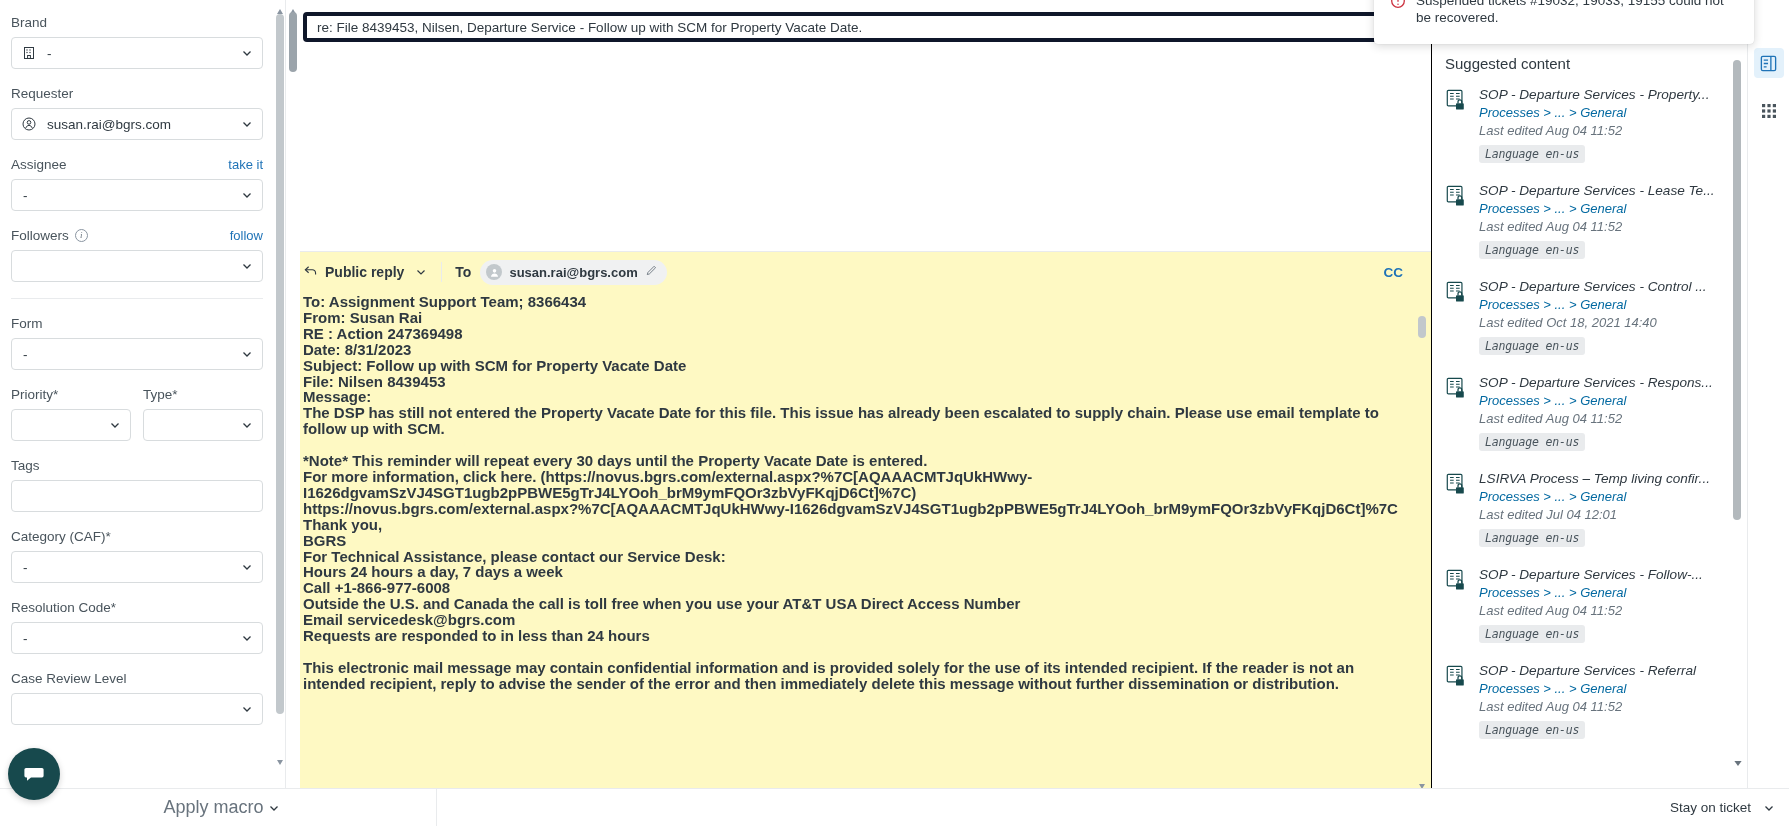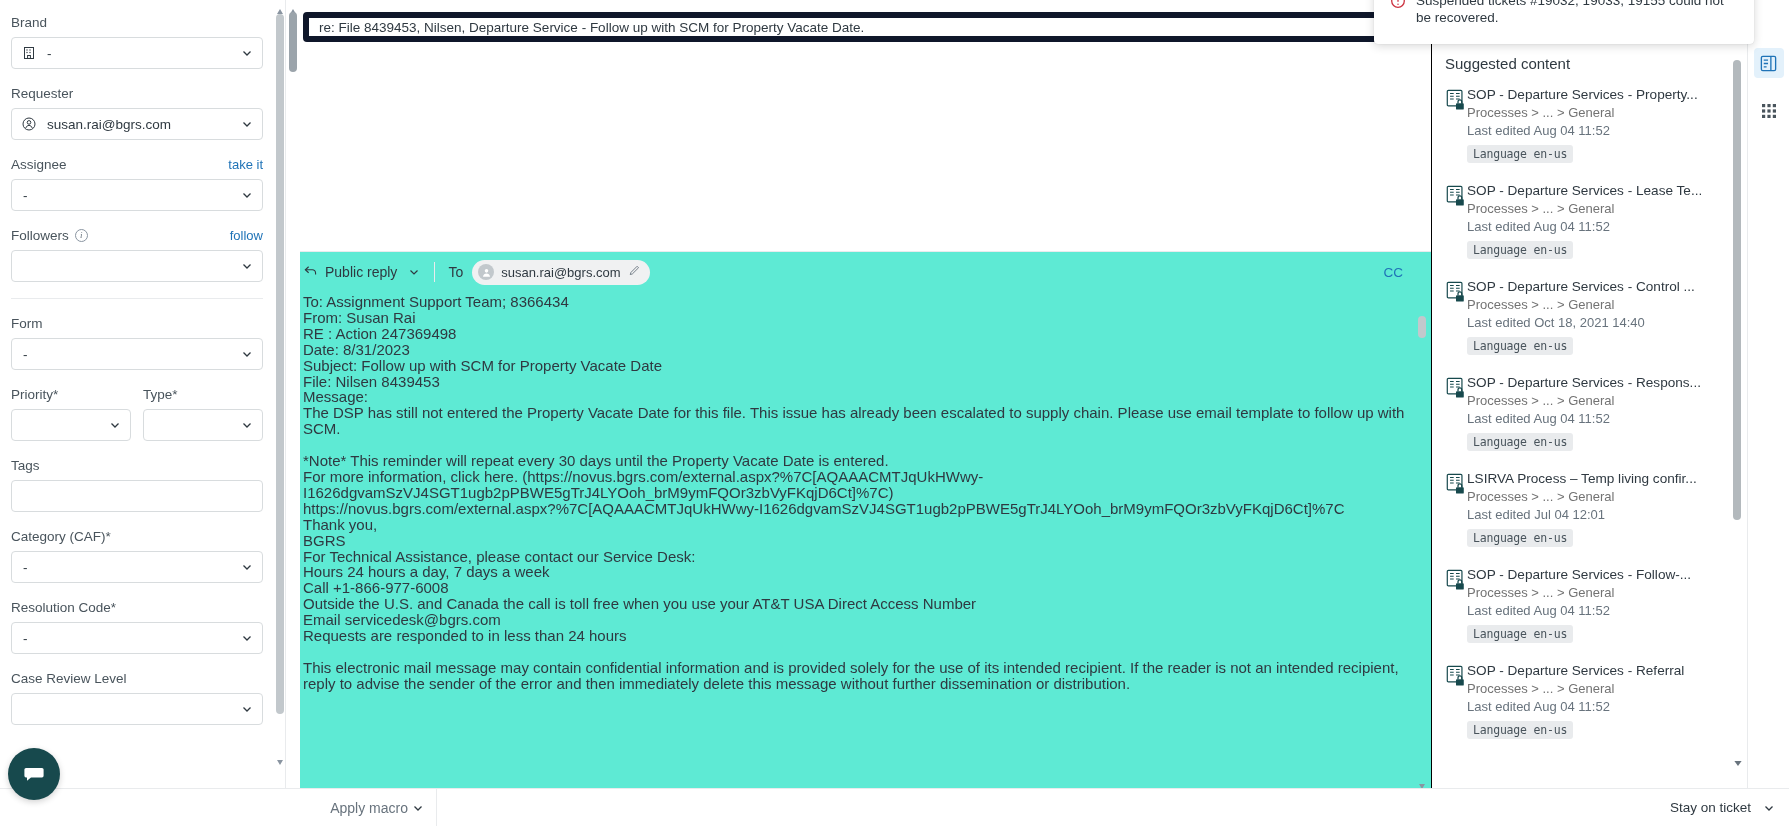--- a/index.html
+++ b/index.html
@@ -104,23 +104,23 @@
     display: flex;
     align-items: center;
     padding: 0 12px 0 11px;
     z-index: 5;
   }
   .macro-select {
     flex: 1;
     height: 26px;
     display: flex;
     align-items: center;
-    font-size: 14px;
+    font-size: 18px;
     color: #2f3941;
-    justify-content: flex-end;
+    justify-content: center;
     cursor: pointer;
     margin-left: 8px;
   }
 
   
   .chat-bubble {
     position: absolute;
     left: 8px; bottom: 26px;
     width: 52px; height: 52px;
     border-radius: 50%;
@@ -171,38 +171,39 @@
     position: relative;
     height: 252px;
     border-bottom: 1px solid #e9ebed;
     padding: 12px 0 0 17px;
     background: #fff;
   }
   .subject-input {
     margin-left: 0;
     width: 1120px;
     height: 30px;
-    border: 6px solid #0f172a;
+    border: 4px solid #0f172a;
     border-radius: 4px;
     font-size: 13.5px;
     color: #2f3941;
     padding: 0 10px;
     background: #fff;
     display: flex;
     align-items: center;
     font-family: "Liberation Sans", sans-serif;
   }
 
   .composer {
     flex: 1;
     position: relative;
     display: flex;
     flex-direction: column;
     min-height: 0;
-    background: #5eead4;
+    background: #fef9c3;
+    font-weight: bold;
   }
   .composer-header {
     height: 40px;
     display: flex;
     align-items: center;
     padding: 0 10px 0 17px;
     border-bottom: none;
     position: relative;
   }
   .reply-type {
@@ -276,34 +277,36 @@
     overflow: hidden;
   }
   .suggest-title {
     font-size: 15px;
     color: #2f3941;
     padding: 55px 0 14px 13px;
   }
   .suggest-list { padding: 0 10px 0 13px; }
   .suggest-item {
     display: flex;
+    gap: 12px;
     margin-bottom: 19px;
     cursor: pointer;
+    font-style: italic;
   }
   .doc-icon { width: 22px; height: 24px; flex: 0 0 22px; margin-top: 3px;}
   .si-body { min-width: 0; flex: 1; }
   .si-title {
     font-size: 13.6px;
     color: #2f3941;
     line-height: 18px;
     white-space: nowrap; overflow: hidden; text-overflow: ellipsis;
   }
   .si-path {
     font-size: 13px;
-    color: #737373;
+    color: #0369a1;
     line-height: 18px;
     white-space: nowrap; overflow:hidden; text-overflow: ellipsis;
   }
   .si-edited {
     font-size: 13px;
     color: #68737d;
     line-height: 18px;
   }
   .si-tag {
     display: inline-block;

